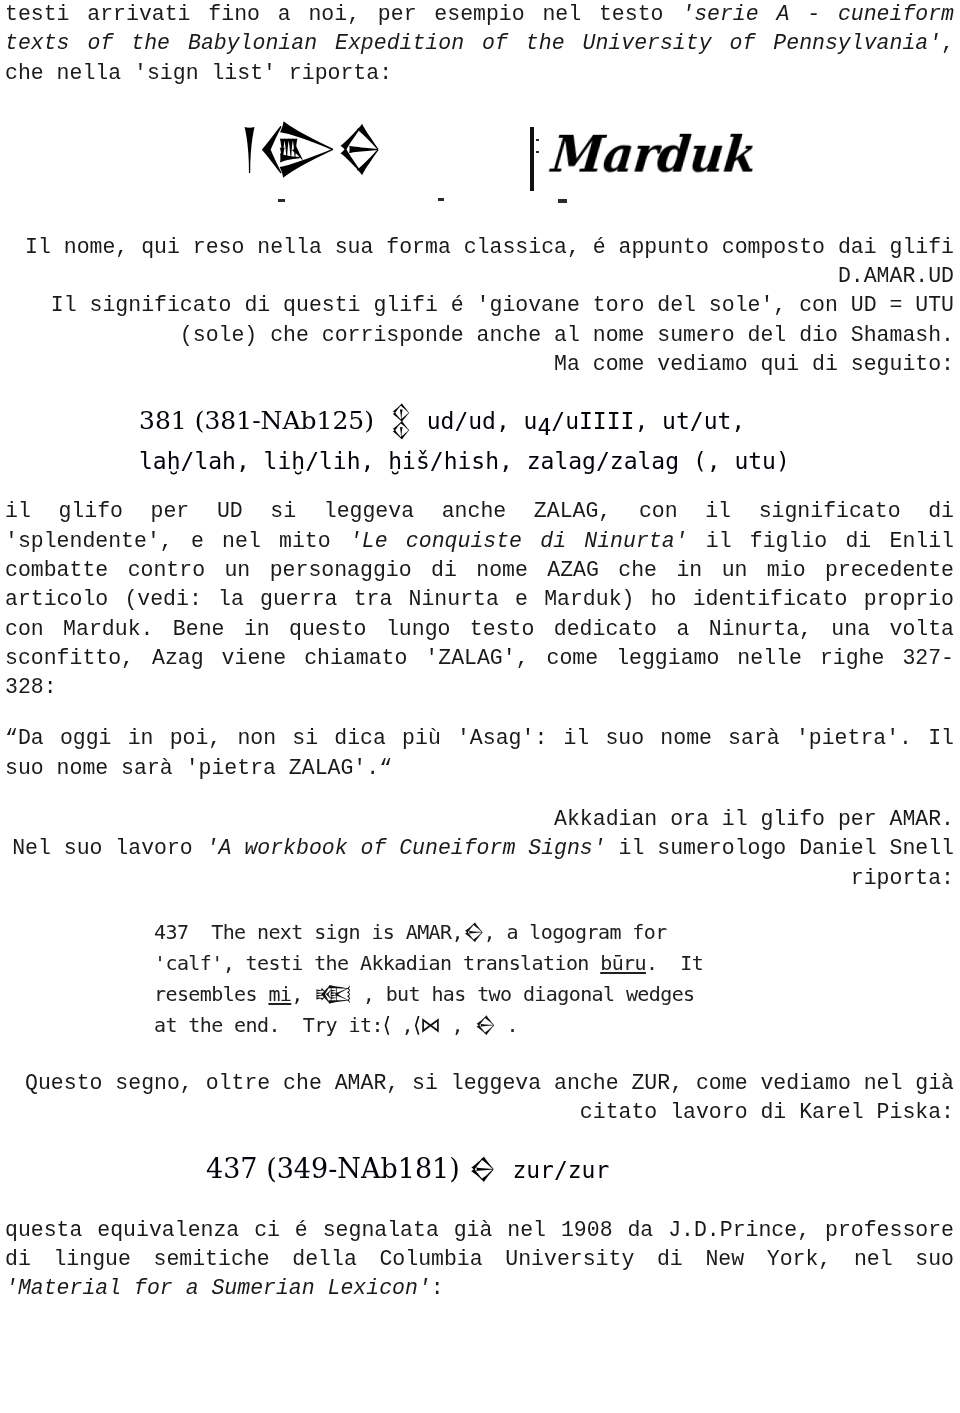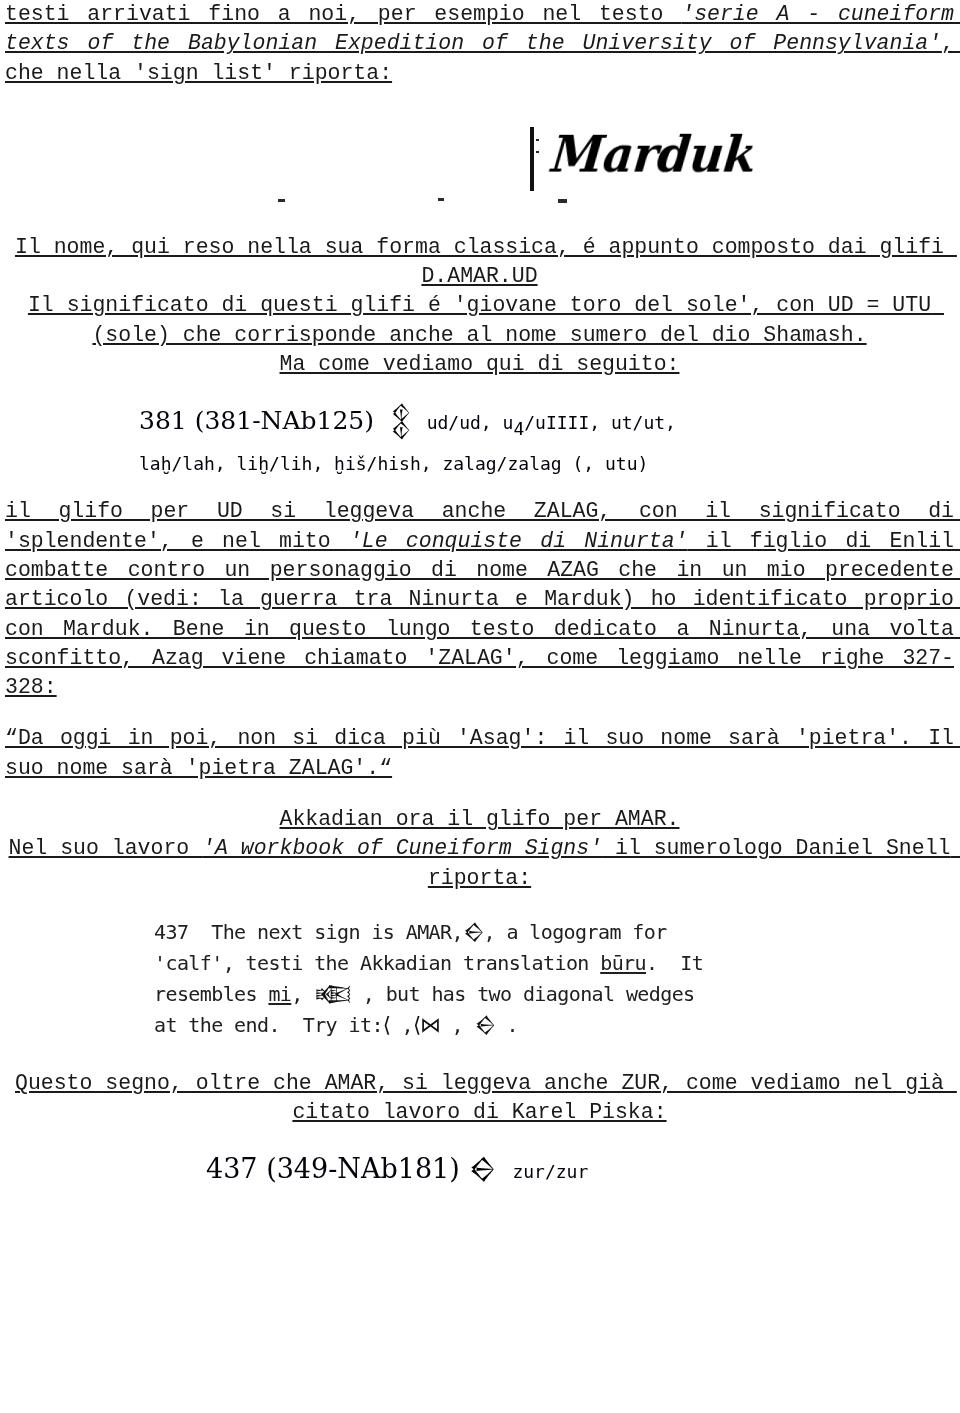--- a/index.html
+++ b/index.html
@@ -22,23 +22,22 @@
     box-sizing: border-box;
   }
   .para {
     font-size: 21.5px;
     line-height: 29.3px;
     text-align: justify;
     text-justify: inter-word;
     letter-spacing: 0px;
     margin: 0 6px 0 5px;
     white-space: pre-wrap;
-    text-decoration: underline;
-  }
-  .para.nojust { text-align: center; }
+  }
+  .para.nojust { text-align: right; }
   .para .it { font-style: italic; }
 
   
   .figure {
     position: relative;
     width: 100%;
   }
   .fig-inner {
     position: relative;
     margin: 0 auto;
@@ -90,21 +89,21 @@
 
   
   .piska {
     font-family: "DejaVu Serif", serif;
     font-size: 25px;
     line-height: 33px;
     color: #16161e;
     filter: blur(0.22px) contrast(1.18);
     white-space: pre-wrap;
   }
-  .piska .mono { font-family: "DejaVu Sans Mono", monospace; font-size: 18px; }
+  .piska .mono { font-family: "DejaVu Sans Mono", monospace; font-size: 23px; }
   .piska sub { font-size: 0.64em; }
   .pglyph {
     font-family: "DejaVu Sans", sans-serif;
     font-size: 27px;
     color: #000;
     letter-spacing: -1px;
   }
   #fig-381 .fig-inner { width: 690px; height: 84px; }
   #fig-381 .piska { position: absolute; left: 4px; top: 2px; }
   #fig-437b .fig-inner { width: 560px; height: 54px; }
@@ -140,20 +139,23 @@
 <body>
 
 <div class="page">
 
   <p class="para"><span>testi arrivati fino a noi, per esempio nel testo </span><span class="it">'serie A - cuneiform texts of the Babylonian Expedition of the University of Pennsylvania'</span><span>, che nella 'sign list' riporta:</span></p>
 
   <div class="sp-lg"></div>
 
   <div class="figure" id="fig-marduk">
     <div class="fig-inner">
+      <div class="cune-row">
+        <span class="cune-glyph">𒁹𒀛𒀪</span>
+      </div>
       <div class="vrule"></div>
       <div class="marduk-word">Marduk</div>
       <div class="speck" style="left:78px;top:80px;width:7px;height:3px;"></div>
       <div class="speck" style="left:238px;top:79px;width:6px;height:3px;"></div>
       <div class="speck" style="left:358px;top:80px;width:9px;height:4px;"></div>
       <div class="speck" style="left:336px;top:20px;width:3px;height:2px;"></div>
       <div class="speck" style="left:336px;top:32px;width:3px;height:2px;"></div>
     </div>
   </div>
 
@@ -203,14 +205,15 @@
   <div class="sp-md"></div>
 
   <div class="figure" id="fig-437b">
     <div class="fig-inner">
       <div class="piska"><span>437</span> <span>(349-NAb181)</span> <span class="pglyph">𒀪</span>  <span class="mono">zur/zur</span></div>
     </div>
   </div>
 
   <div class="sp-sm"></div>
 
+  <p class="para"><span>questa equivalenza ci é segnalata già nel 1908 da J.D.Prince, professore di lingue semitiche della Columbia University di New York, nel suo </span><span class="it">'Material for a Sumerian Lexicon'</span><span>:</span></p>
 
 </div>
 
 </body></html>

